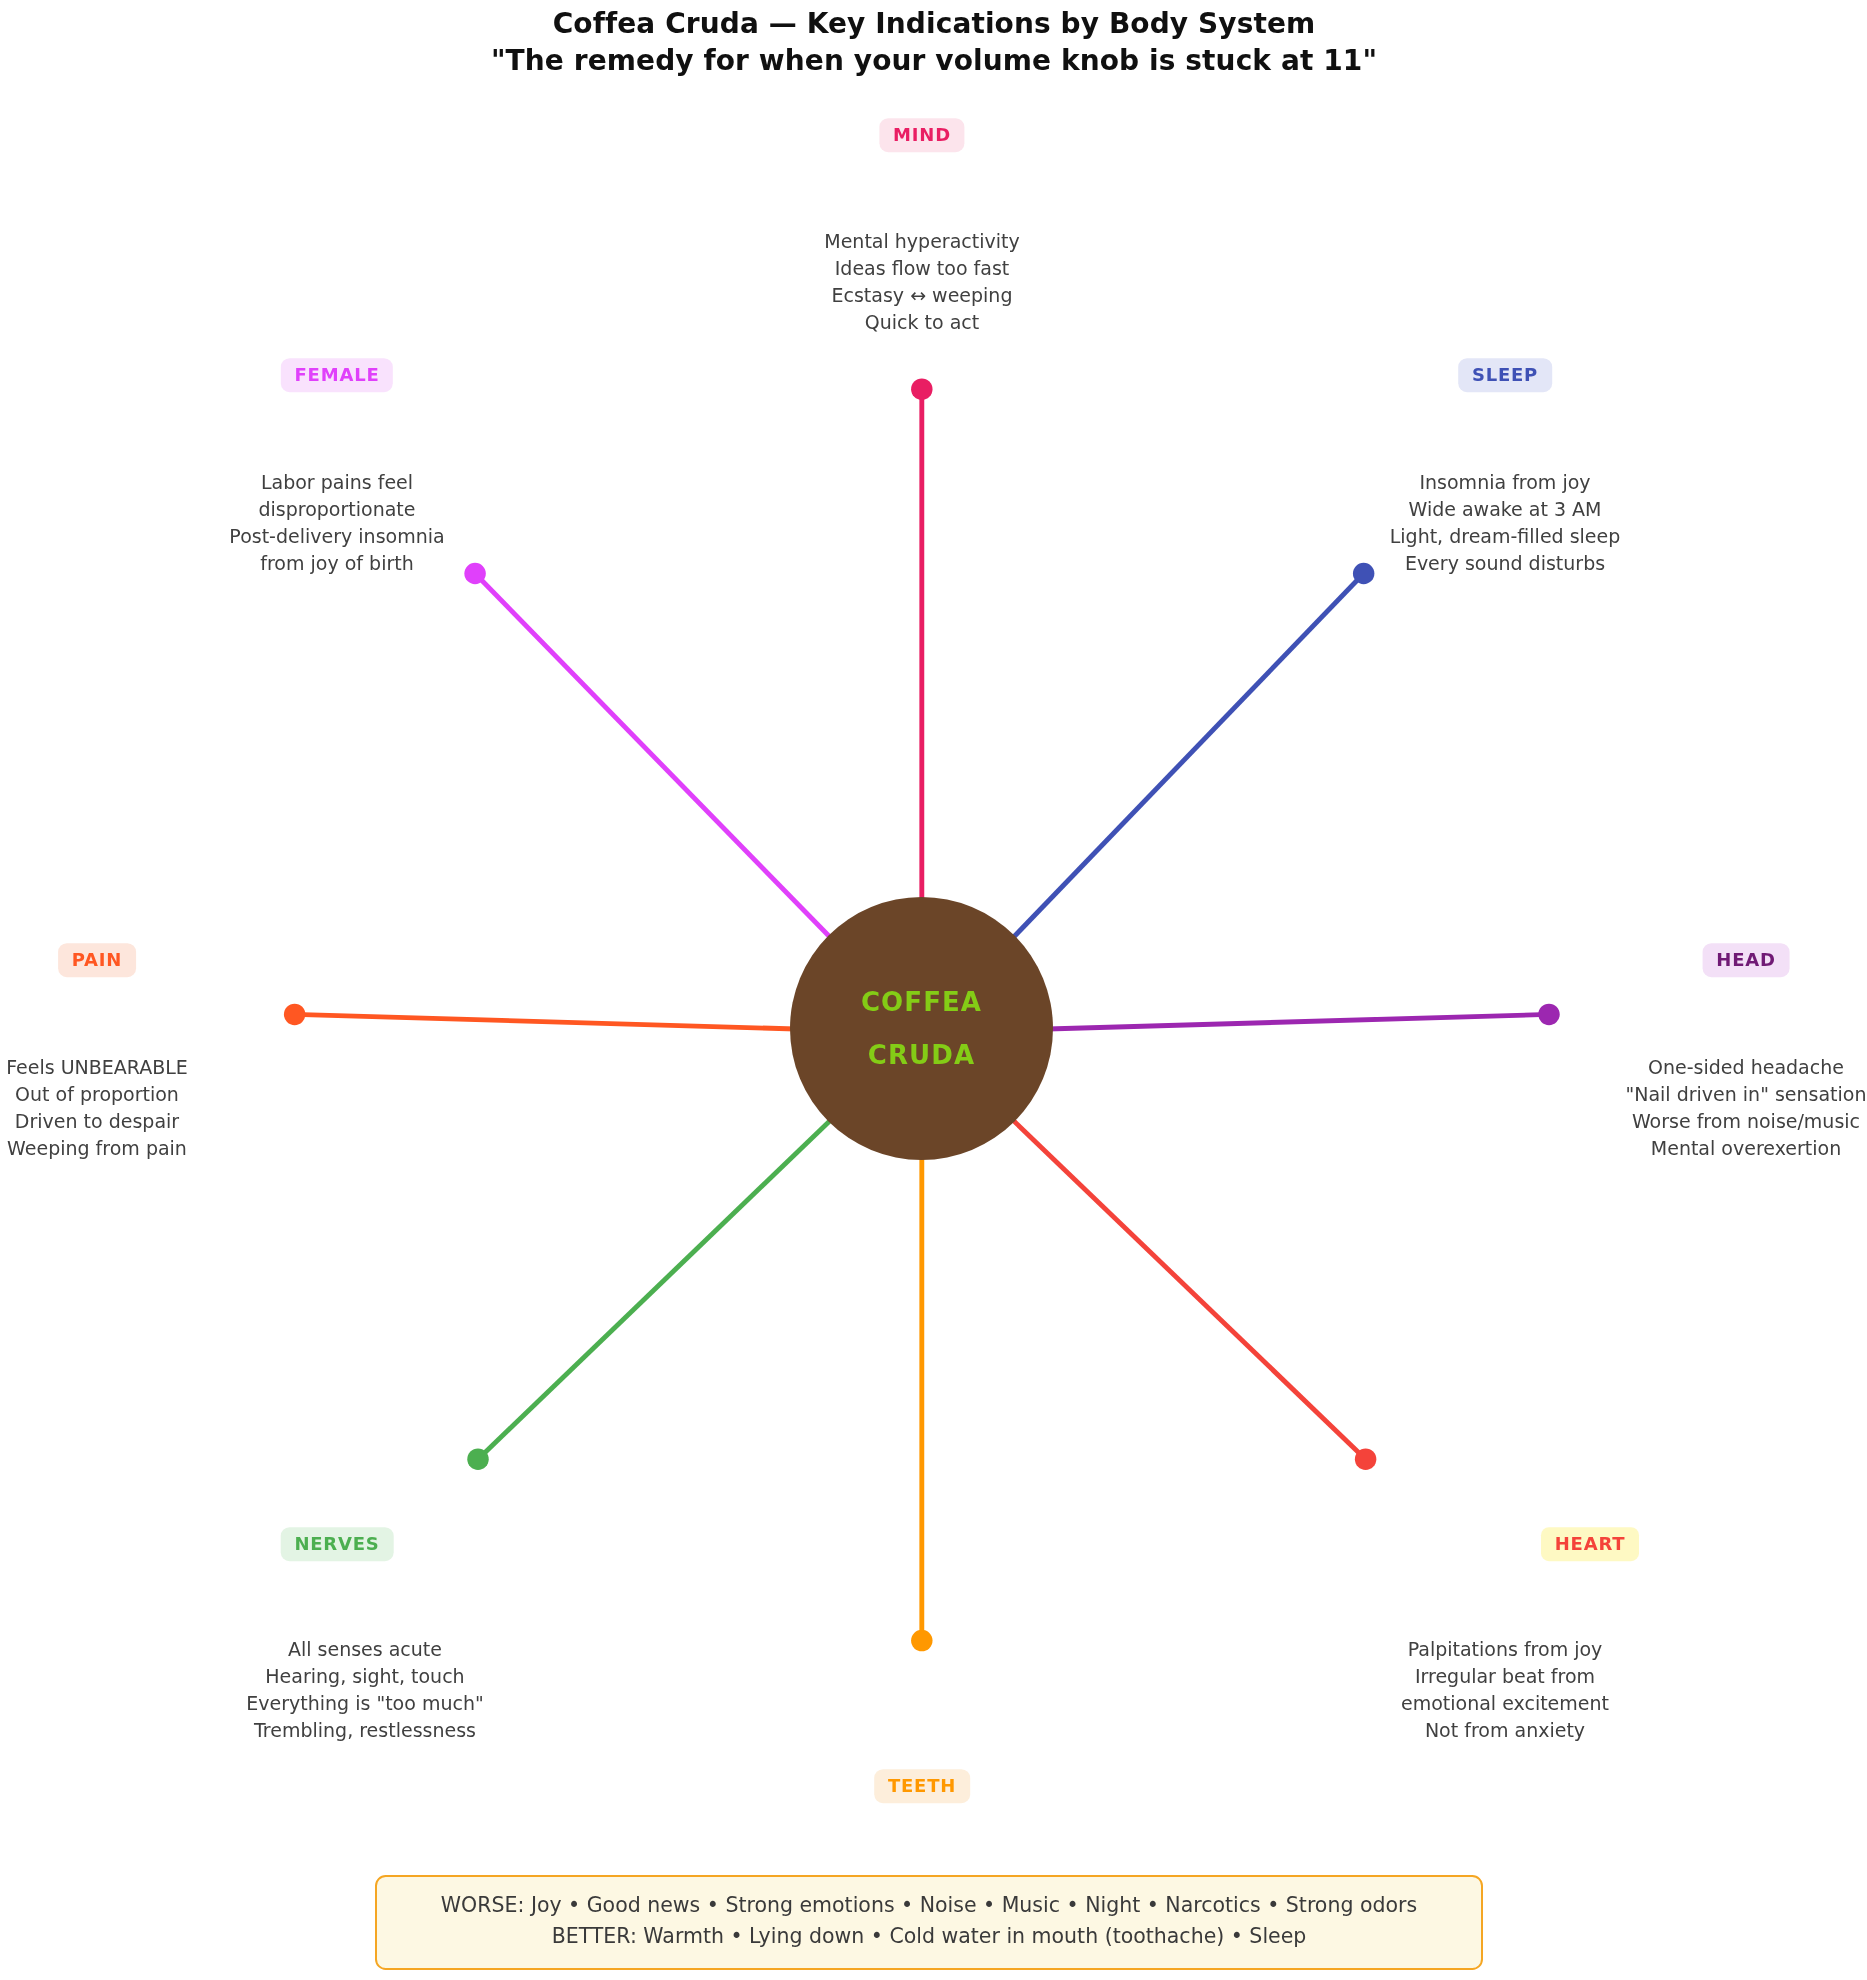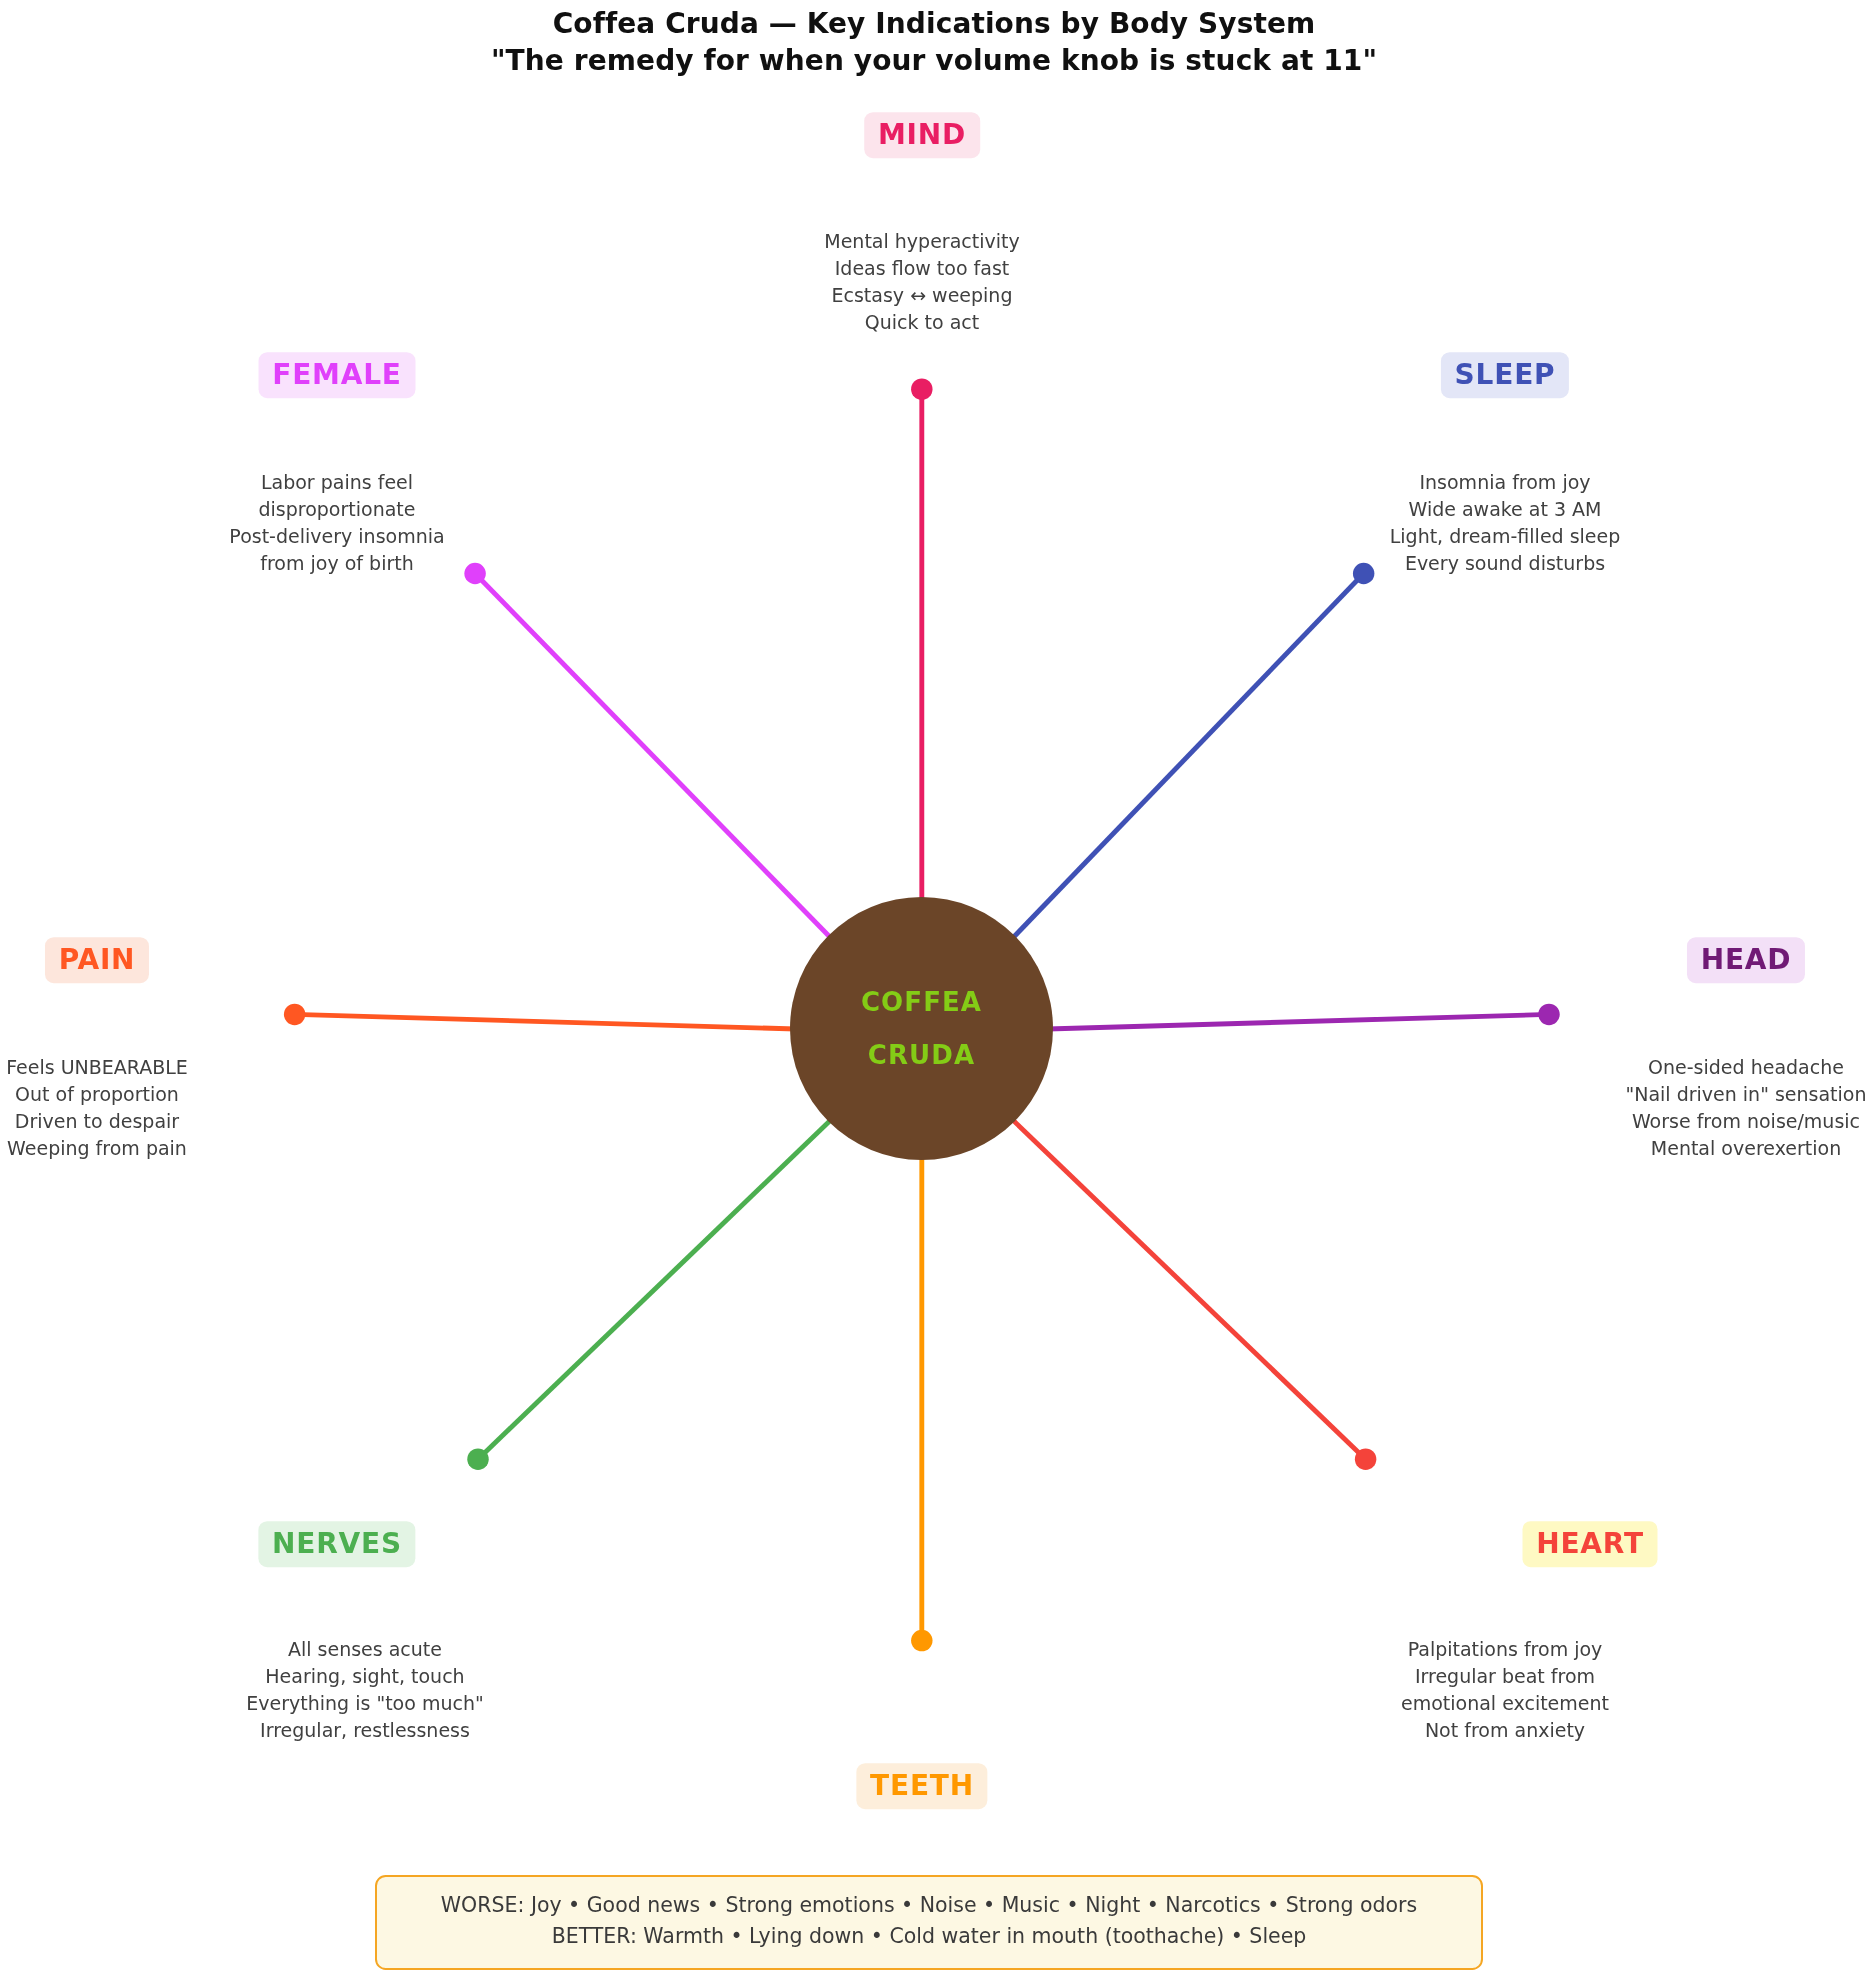--- a/index.html
+++ b/index.html
@@ -65,21 +65,21 @@
     color: #84cc16;
     font-size: 26px;
     font-weight: bold;
     letter-spacing: 1.1px;
     text-align: center;
   }
 
   
   .chip {
     position: absolute;
-    font-size: 28px;
+    font-size: 18px;
     font-weight: bold;
     letter-spacing: 0.8px;
     padding: 5.9px 13.7px 6.8px 13.7px;
     border-radius: 8.8px;
     white-space: nowrap;
     transform: translate(-50%, -50%);
   }
 
   
   .body-text {
@@ -179,21 +179,21 @@
       <div class="chip" style="left: 922px; top: 1786px; color: rgb(255, 152, 0); background: rgb(253, 238, 219);">TEETH</div>
       <div class="body-text" style="left: 922px; top: 1877px;">
         <span class="bl">Neuralgic tooth pain</span>
         <span class="bl">Teething in children</span>
       </div>
       <div class="chip" style="left: 337px; top: 1544px; color: rgb(76, 175, 80); background: rgb(227, 244, 228);">NERVES</div>
       <div class="body-text" style="left: 337px; top: 1636px; margin-left: 28px;">
         <span class="bl">All senses acute</span>
         <span class="bl">Hearing, sight, touch</span>
         <span class="bl">Everything is "too much"</span>
-        <span class="bl">Irregular, restlessness</span>
+        <span class="bl">Trembling, restlessness</span>
       </div>
       <div class="chip" style="left: 97px; top: 960px; color: rgb(255, 87, 34); background: rgb(253, 230, 220);">PAIN</div>
       <div class="body-text" style="left: 97px; top: 1054px;">
         <span class="bl">Feels UNBEARABLE</span>
         <span class="bl">Out of proportion</span>
         <span class="bl">Driven to despair</span>
         <span class="bl">Weeping from pain</span>
       </div>
       <div class="chip" style="left: 337px; top: 375px; color: rgb(224, 64, 251); background: rgb(249, 226, 253);">FEMALE</div>
       <div class="body-text" style="left: 337px; top: 469px;">

